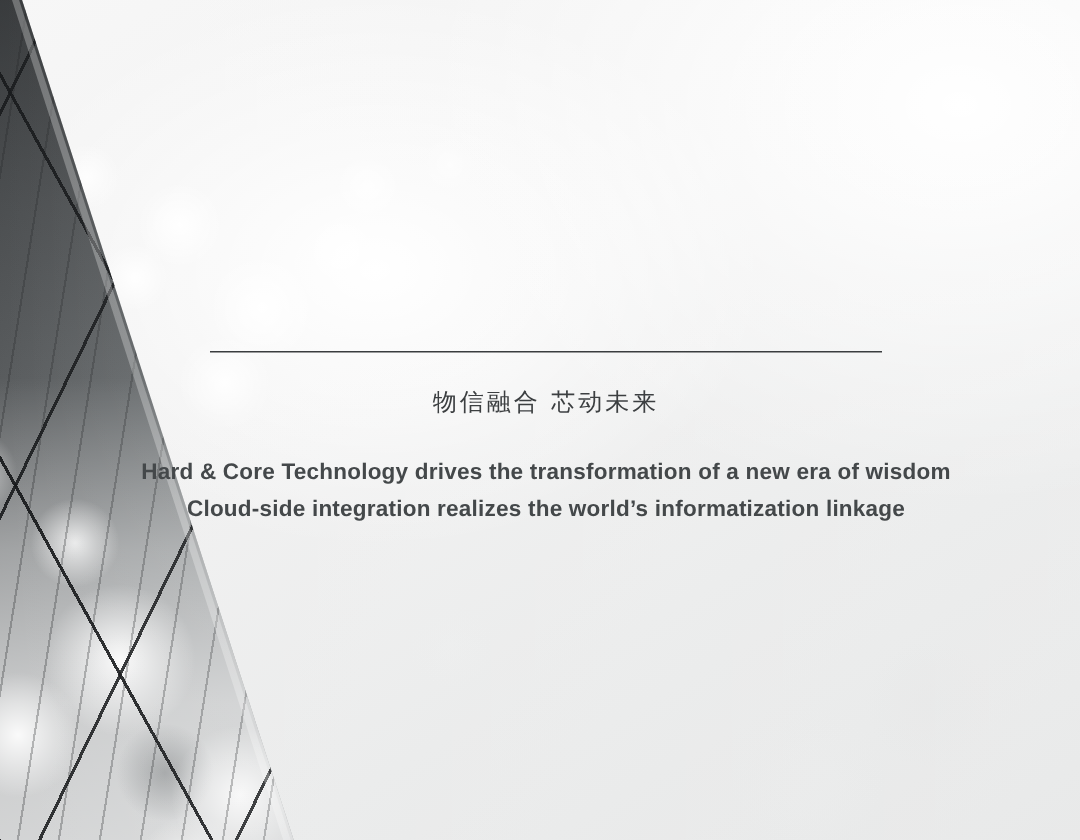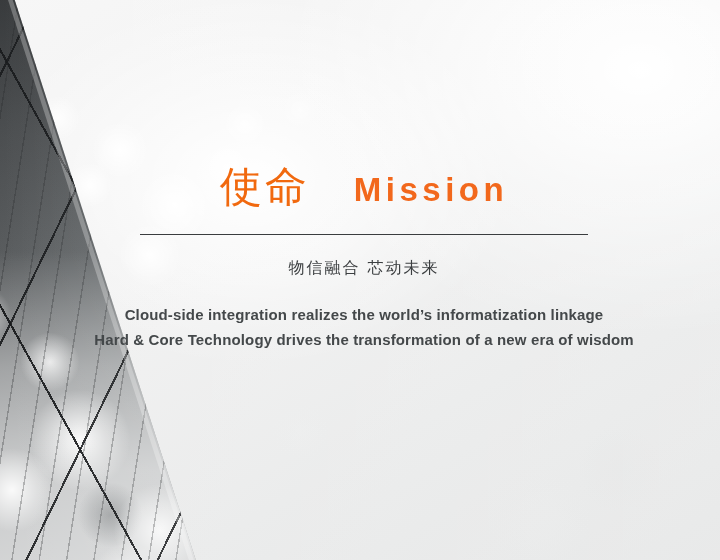--- a/index.html
+++ b/index.html
@@ -235,28 +235,24 @@
       <div class="lattice-b"></div>
       <div class="topshade"></div>
     </div>
     <div class="edge-hi"></div>
 
     <div class="wash"></div>
   </div>
 
   <div class="content">
 
-    <div class="headline">
-      <span class="cn">使命</span>
-      <span class="en">Mission</span>
-    </div>
 
     <div class="divider"></div>
 
     <div class="subtitle">物信融合 芯动未来</div>
 
     <div class="taglines">
+      <div class="line">Hard &amp; Core Technology drives the transformation of a new era of wisdom</div>
       <div class="line">Cloud-side integration realizes the world’s informatization linkage</div>
-      <div class="line">Hard &amp; Core Technology drives the transformation of a new era of wisdom</div>
     </div>
 
   </div>
 </div>
 
 </body></html>

